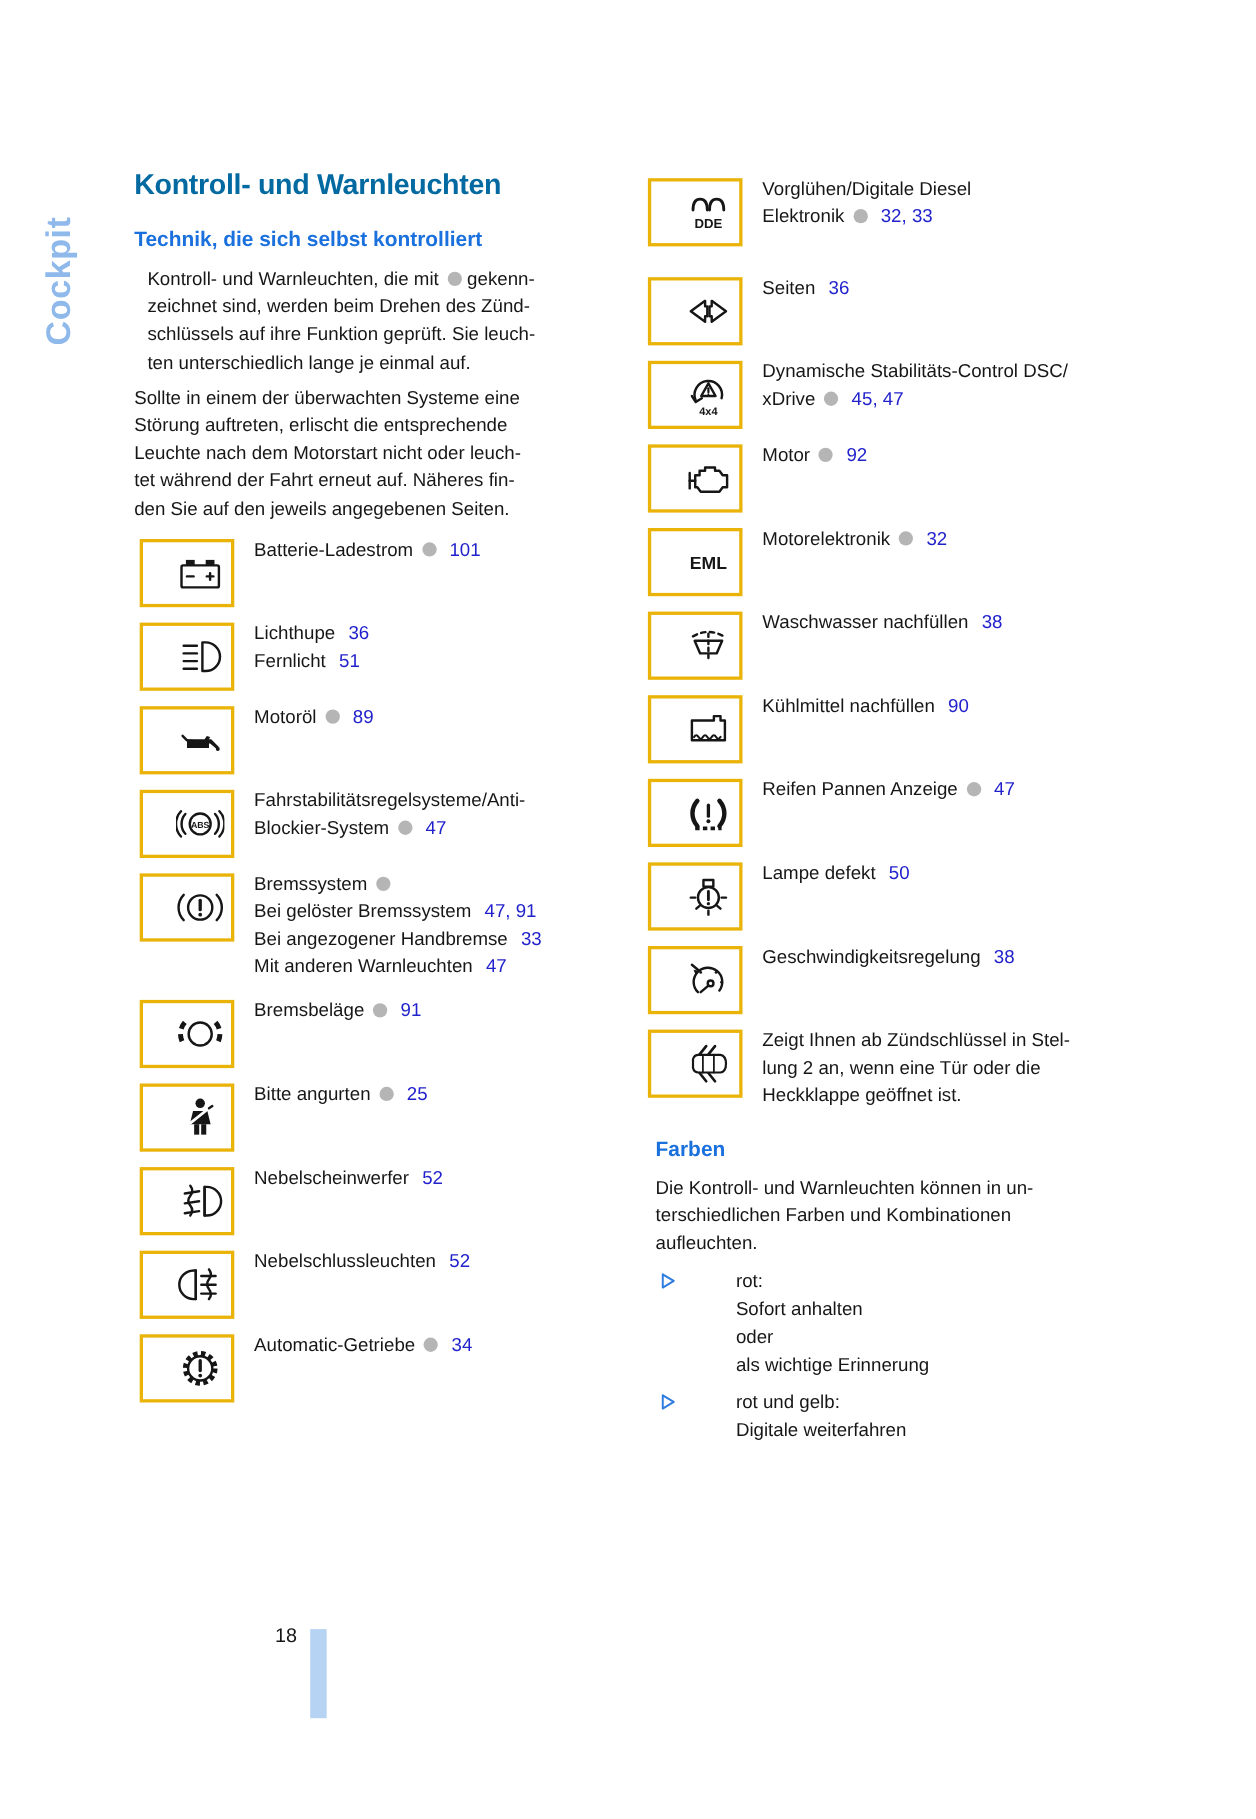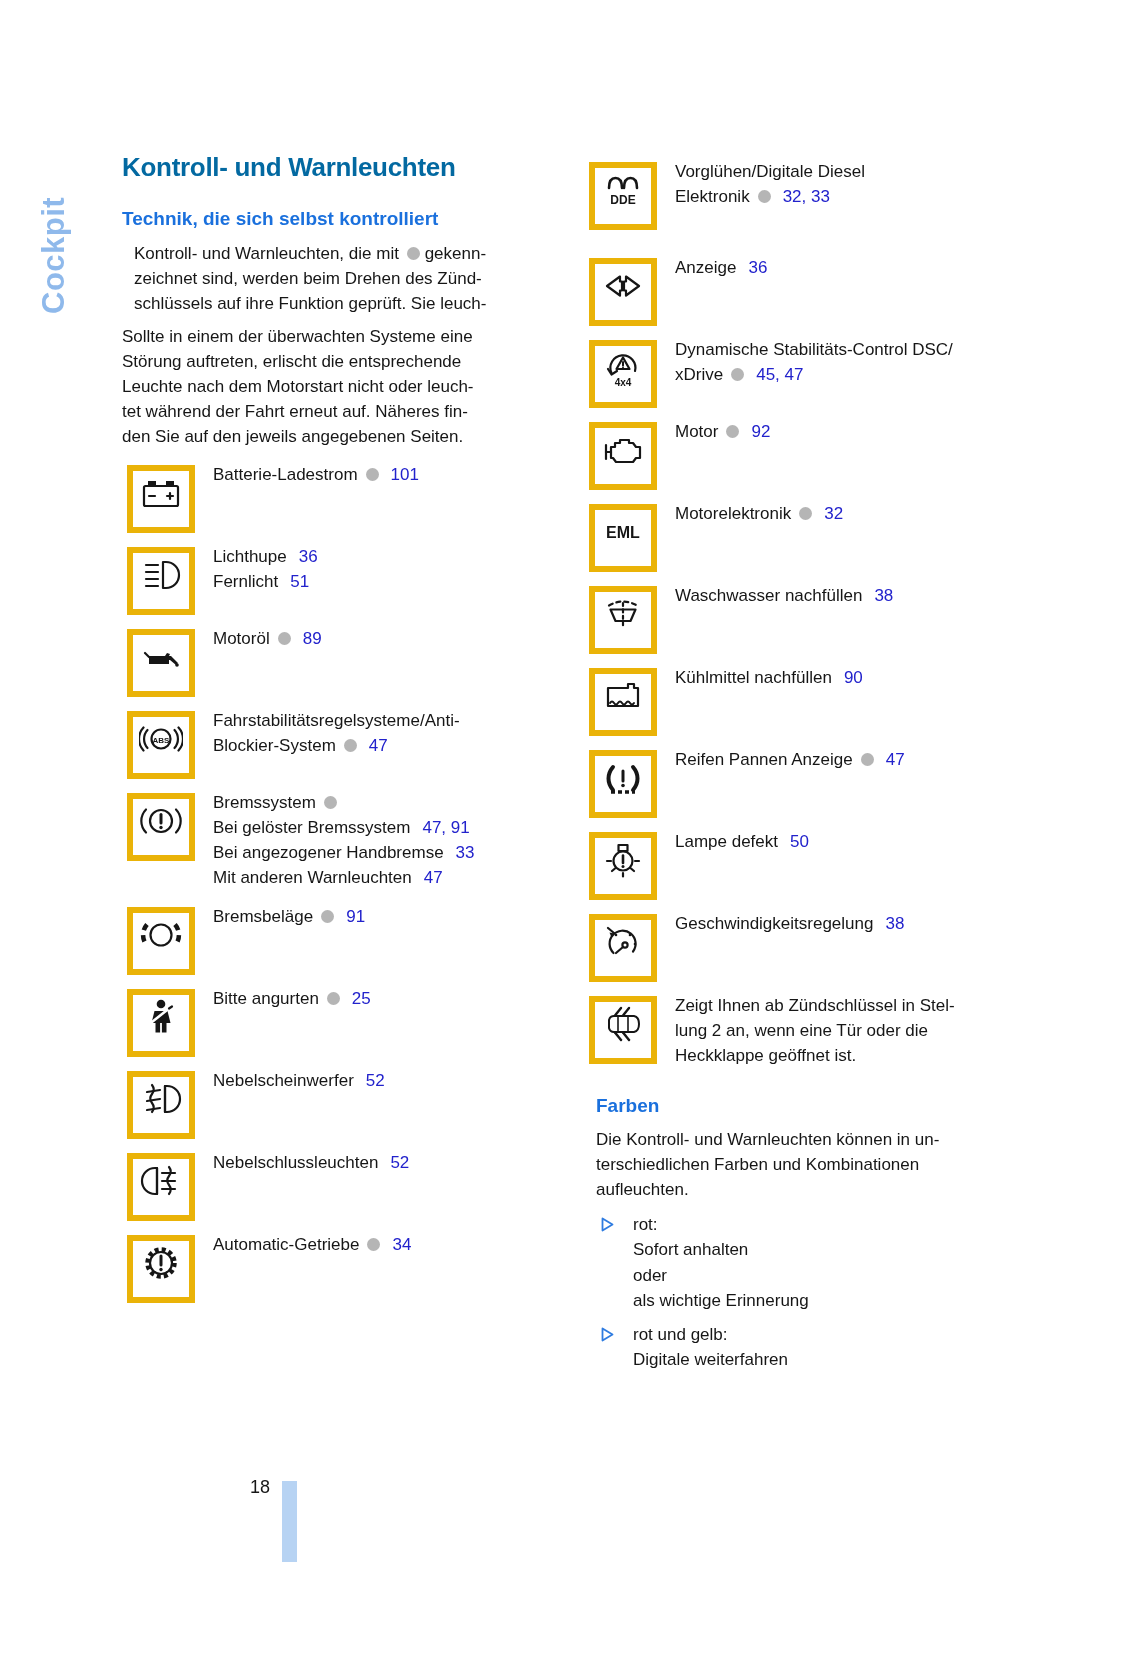--- a/index.html
+++ b/index.html
@@ -18,31 +18,31 @@
   h1.title{font-size:26px;line-height:30px;font-weight:bold;color:#0369a1;margin:0 0 25px 0;letter-spacing:-0.3px;}
   .subhead{font-size:19px;line-height:23px;font-weight:bold;color:#1a70dd;margin:0 0 11px 0;}
   .para{font-size:17px;line-height:25.2px;}
   .para .pl{white-space:nowrap;}
   .p1{margin-bottom:7px;margin-left:12px;}
   .list{margin-top:15px;margin-left:5px;}
   .row{display:flex;align-items:flex-start;margin-bottom:14px;}
   .row.gap-xl{margin-bottom:17px;}
   .row.gap-lg{margin-bottom:28px;}
   .iconbox{
-    width:56px;height:56px;border:6px solid #eab308;background:#fff;
-    flex:0 0 auto;display:flex;align-items:flex-start;justify-content:center;
+    width:56px;height:56px;border:3px solid #eab308;background:#fff;
+    flex:0 0 auto;display:flex;align-items:center;justify-content:center;padding-left:24px;
   }
   .rowtext{margin-left:18px;margin-top:-3px;font-size:17px;line-height:25.2px;}
   .line{white-space:nowrap;}
   .pg{color:#2222cc;margin-left:12px;}
   .dot{display:inline-block;width:13px;height:13px;border-radius:50%;background:#b5b5b5;margin-left:8px;vertical-align:-1px;}
   .farben{margin-top:25px;padding-left:7px;}
   .farben .subhead{margin-bottom:10px;}
   .bullets{margin-top:10px;}
-  .bullet{display:flex;align-items:flex-start;margin-bottom:9px;}
+  .bullet{display:flex;align-items:flex-start;margin-bottom:9px;gap:36px;}
   .tri{flex:0 0 auto;margin:5px 0 0 5px;}
   .bullet-lines{margin-left:19px;font-size:17px;line-height:25.2px;}
   .pagenum{position:absolute;left:250px;top:1477px;font-size:18px;}
   .pagebar{position:absolute;left:282px;top:1481px;width:15px;height:81px;background:#b7d3f3;}
   svg.ic{stroke:#161616;stroke-width:2.2;fill:none;stroke-linecap:round;stroke-linejoin:round;}
   svg.ic text{stroke:none;fill:#161616;font-family:"Liberation Sans",sans-serif;}
 </style>
 </head>
 <body>
 
@@ -51,20 +51,21 @@
   <div class="sidebar-label">Cockpit</div>
 
   <div class="leftcol">
     <h1 class="title">Kontroll- und Warnleuchten</h1>
     <div class="subhead">Technik, die sich selbst kontrolliert</div>
 
     <div class="para p1">
       <div class="pl"><span>Kontroll- und Warnleuchten, die mit</span><span class="dot"></span> <span>gekenn-</span></div>
       <div class="pl">zeichnet sind, werden beim Drehen des Zünd-</div>
       <div class="pl">schlüssels auf ihre Funktion geprüft. Sie leuch-</div>
+      <div class="pl">ten unterschiedlich lange je einmal auf.</div>
     </div>
     <div class="para p2">
       <div class="pl">Sollte in einem der überwachten Systeme eine</div>
       <div class="pl">Störung auftreten, erlischt die entsprechende</div>
       <div class="pl">Leuchte nach dem Motorstart nicht oder leuch-</div>
       <div class="pl">tet während der Fahrt erneut auf. Näheres fin-</div>
       <div class="pl">den Sie auf den jeweils angegebenen Seiten.</div>
     </div>
 
     <div class="list">
@@ -247,21 +248,21 @@
       </div>
 
       <div class="row">
         <div class="iconbox">
           <svg class="ic" width="44" height="44" viewBox="0 0 44 44">
             <path d="M19 17.5 v-5 l-13 9.5 13 9.5 v-5 h2 v-9 z"></path>
             <path d="M25 17.5 v-5 l13 9.5 -13 9.5 v-5 h-2 v-9 z"></path>
           </svg>
         </div>
         <div class="rowtext">
-          <div class="line"><span>Anzeige</span><span class="pg">36</span></div>
+          <div class="line"><span>Seiten</span><span class="pg">36</span></div>
         </div>
       </div>
 
       <div class="row">
         <div class="iconbox">
           <svg class="ic" width="44" height="44" viewBox="0 0 44 44">
             <path d="M34 25 a12.5 12.5 0 1 0 -23.5 2"></path>
             <path d="M7 23 l3.5 5.5 5.5 -3.5" fill="none"></path>
             <path d="M22 11.5 l6.5 11.5 h-13 z"></path>
             <line x1="22" y1="16" x2="22" y2="19.5" stroke-width="2"></line>

